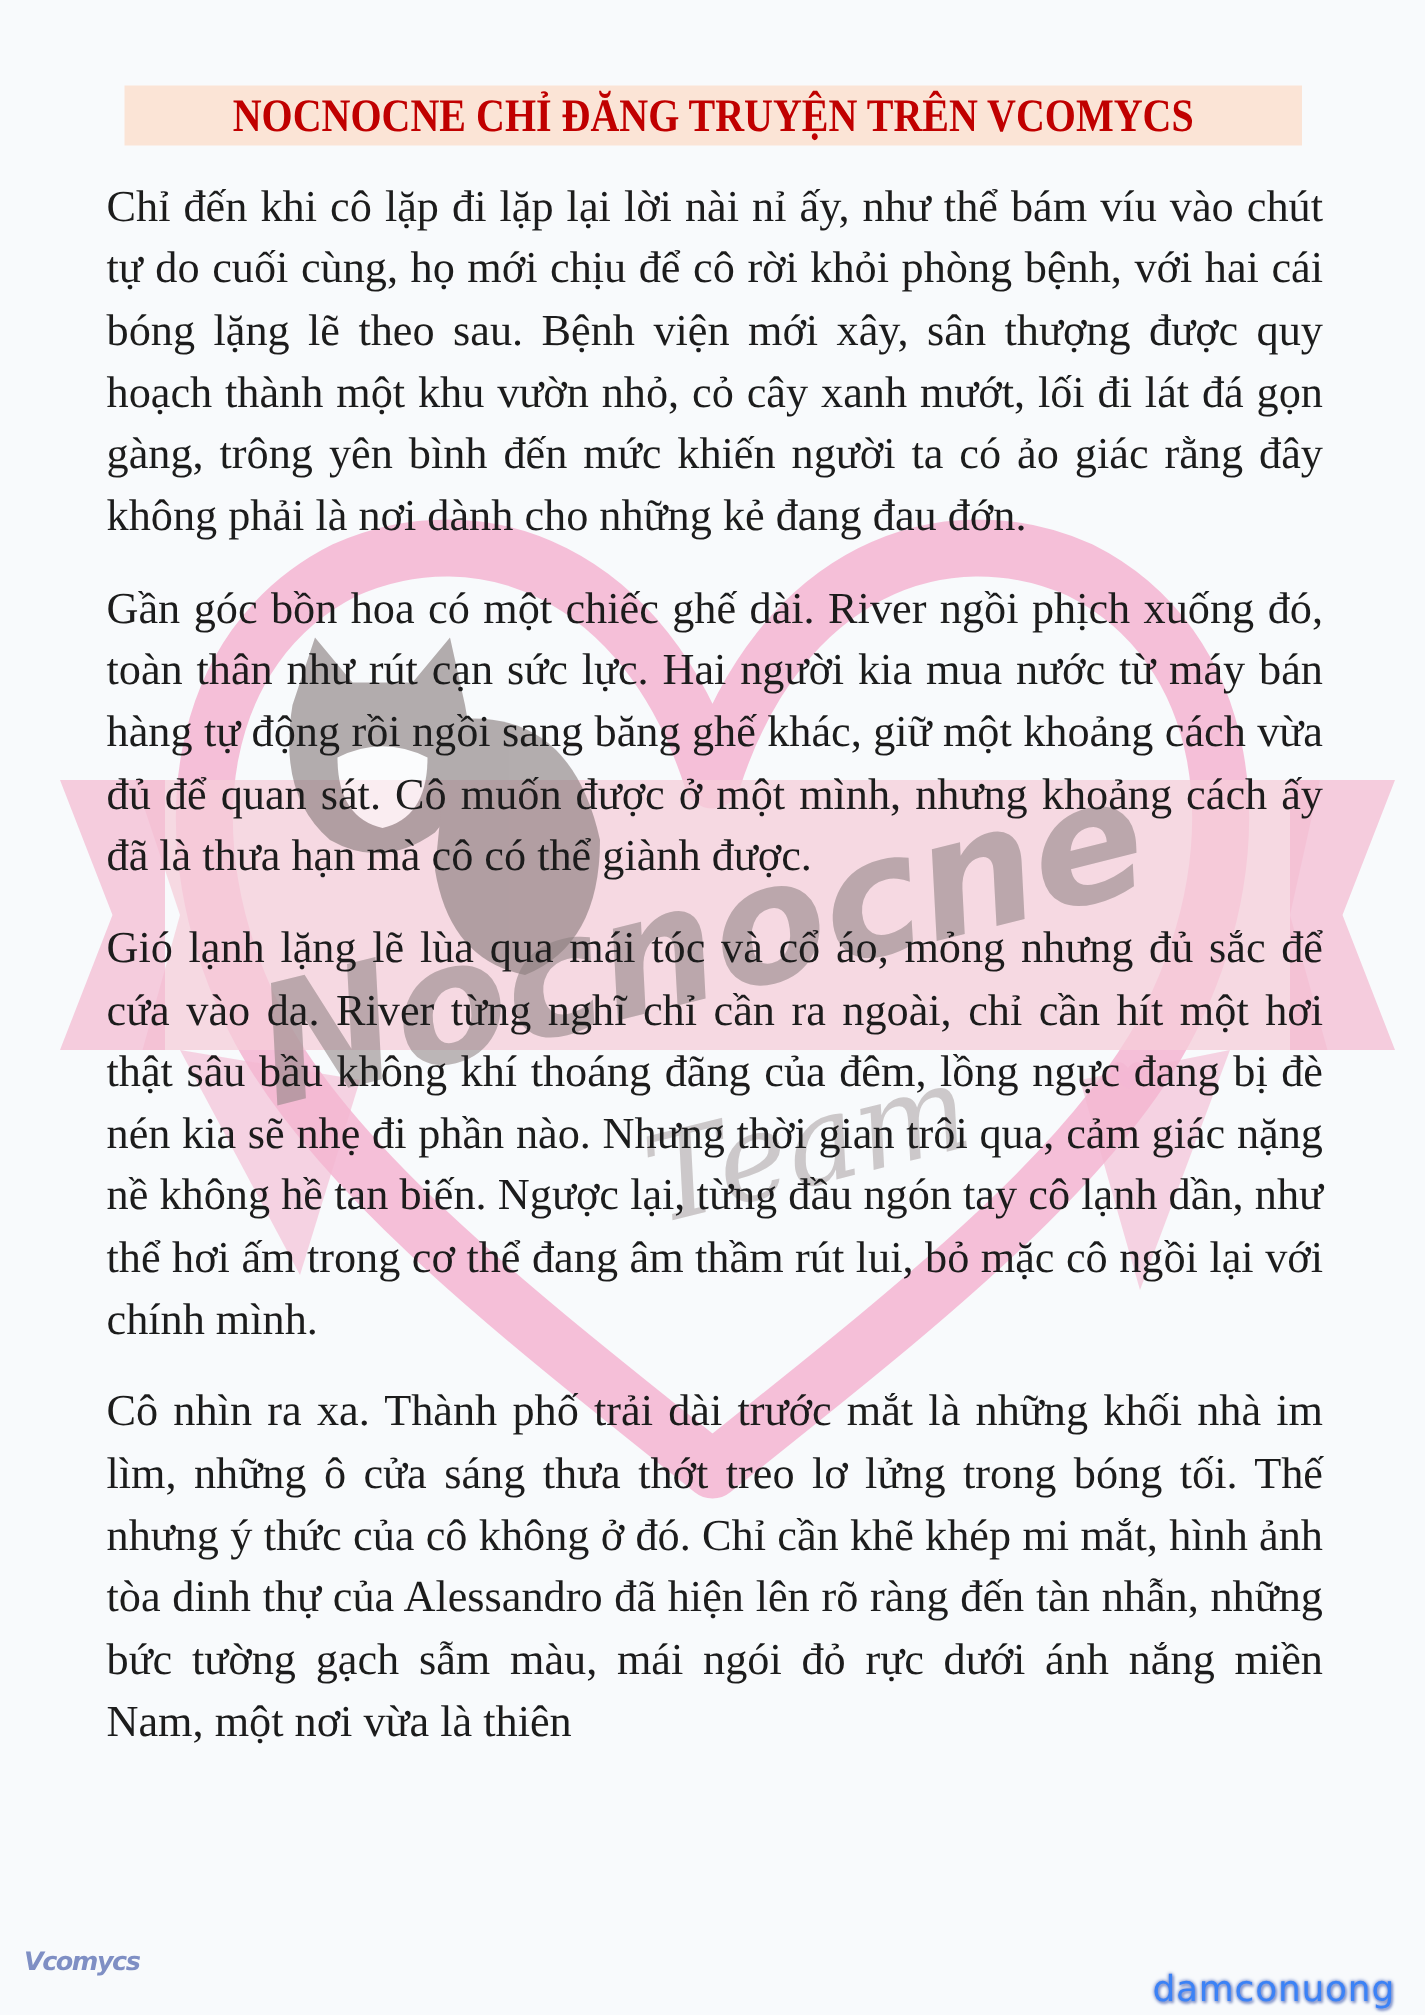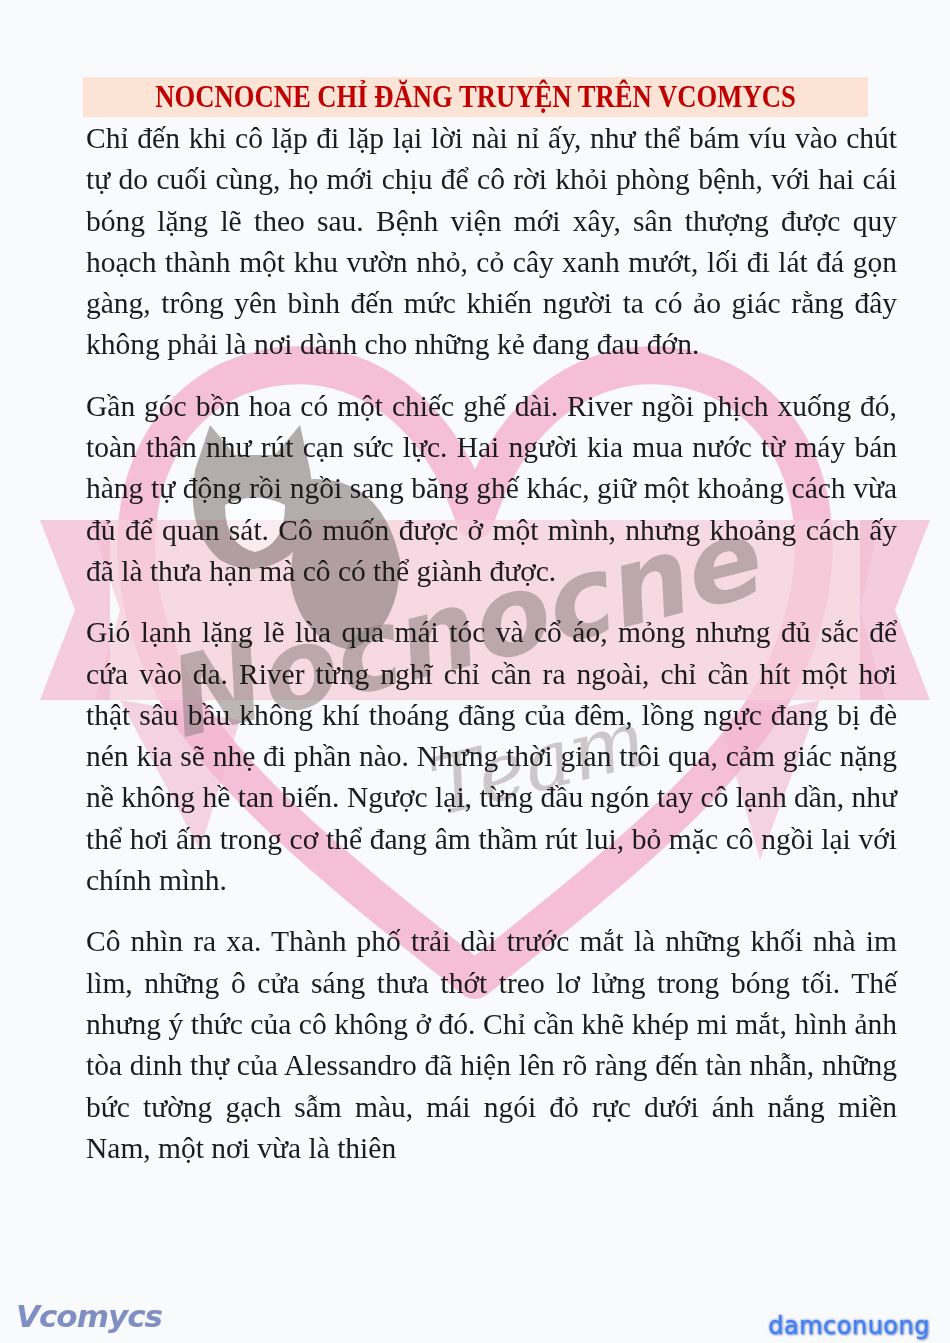--- a/index.html
+++ b/index.html
@@ -27,35 +27,34 @@
     position: absolute;
     left: 83px;
     top: 57px;
     width: 785px;
     height: 40px;
     background: #fbe4d6;
     z-index: 1;
     display: flex;
     align-items: center;
     justify-content: center;
-    margin-top: 20px;
   }
   .header-title {
     font-family: "Liberation Serif", "DejaVu Serif", serif;
     font-weight: bold;
     color: #c00000;
     font-size: 31px;
     letter-spacing: 0px;
     transform: scaleX(0.86);
     white-space: nowrap;
     line-height: 40px;
   }
   .content {
     position: absolute;
-    left: 86px;
+    left: 71px;
     top: 118px;
     width: 811px;
     z-index: 2;
   }
   .para {
     margin: 0 0 20px 0;
     font-family: "Liberation Serif", "DejaVu Serif", serif;
     font-size: 29.5px;
     line-height: 41.3px;
     color: #1c1c1c;
@@ -63,21 +62,21 @@
     text-align-last: left;
   }
   .footer-logo {
     position: absolute;
     left: 16px;
     top: 1298px;
     z-index: 2;
     font-family: "DejaVu Sans", "Liberation Sans", sans-serif;
     font-style: italic;
     font-weight: bold;
-    font-size: 31px;
+    font-size: 17px;
     color: #7f8fc4;
     letter-spacing: -1px;
   }
   .footer-site {
     position: absolute;
     right: 20px;
     top: 1312px;
     z-index: 2;
     font-family: "DejaVu Sans", "Liberation Sans", sans-serif;
     font-size: 24px;

